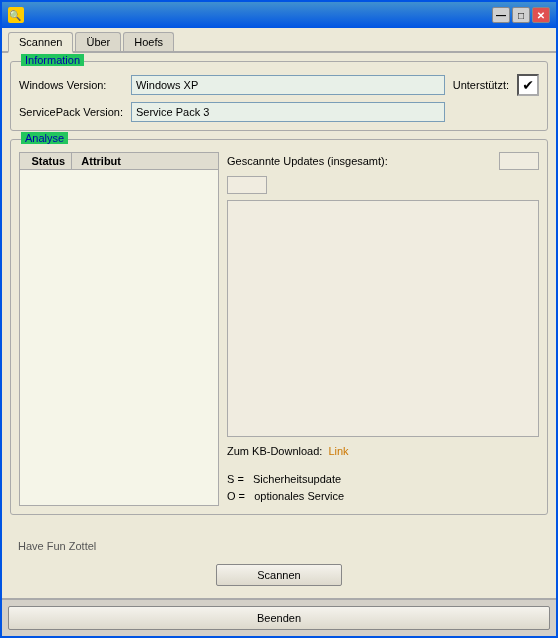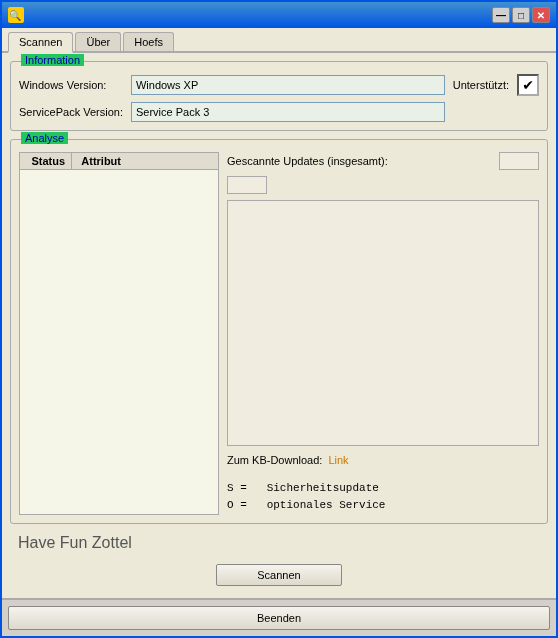--- a/index.html
+++ b/index.html
@@ -252,33 +252,33 @@
     }
 
     .kb-download-link {
       color: #cc7700;
       text-decoration: none;
       font-size: 11px;
     }
 
     .legend {
       margin-top: 8px;
-      font-family: Liberation Mono, monospace;
     }
 
     .legend-line {
       font-size: 11px;
       line-height: 1.6;
     }
 
     
     .footer-note {
       padding: 2px 8px 0 8px;
-      font-size: 16px;
+      font-size: 11px;
       color: #555;
+      margin-top: 15px;
     }
 
     .scannen-row {
       display: flex;
       justify-content: center;
       padding: 4px 8px;
     }
 
     .scannen-btn {
       padding: 4px 40px;

